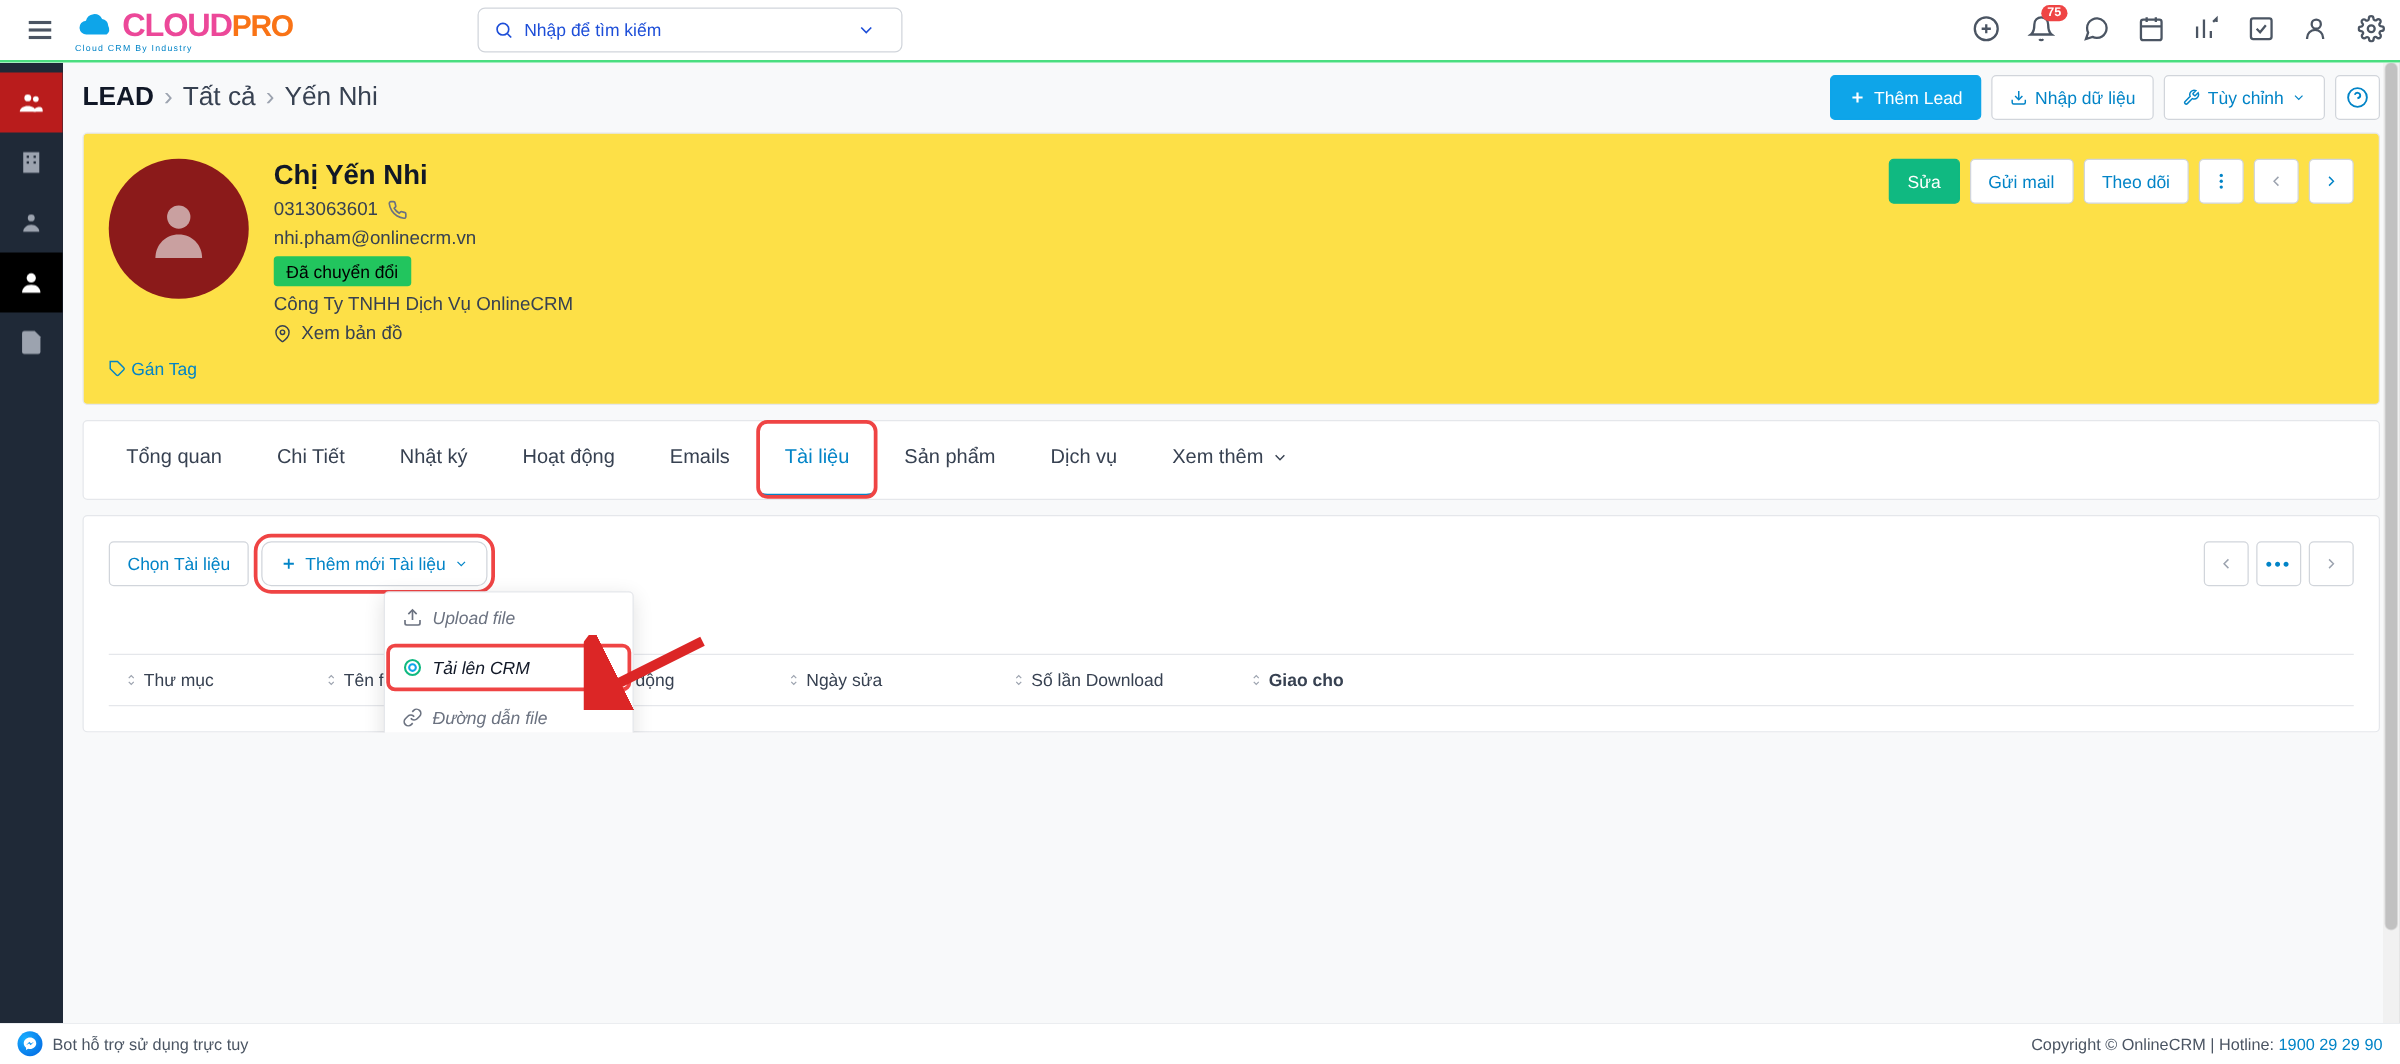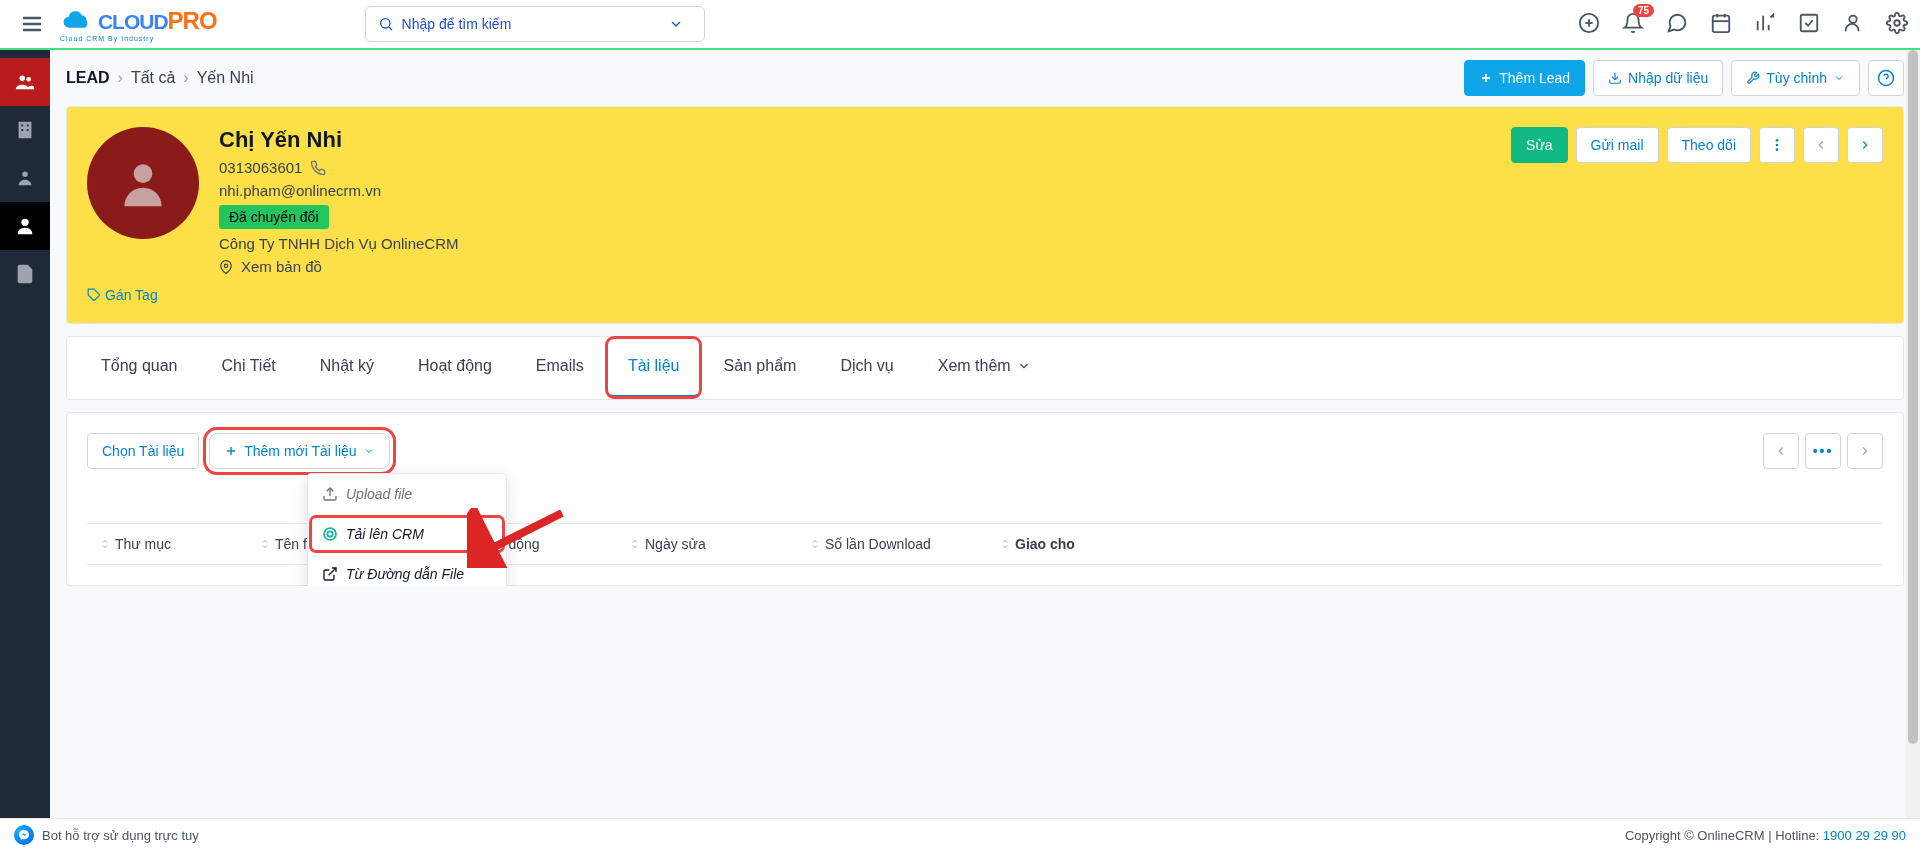--- a/index.html
+++ b/index.html
@@ -3,21 +3,21 @@
 <meta charset="utf-8">
 <style>
 * { margin: 0; padding: 0; box-sizing: border-box; }
 body { font-family: -apple-system, BlinkMacSystemFont, "Segoe UI", Arial, sans-serif; font-size: 14px; color: #333; background: #f8f9fa; overflow: hidden; }
 
 
 .top-header { height: 50px; background: #fff; border-bottom: 2px solid #4ade80; display: flex; align-items: center; padding: 0 12px; }
 .hamburger { width: 40px; height: 40px; display: flex; align-items: center; justify-content: center; cursor: pointer; margin-right: 8px; }
 .hamburger svg { width: 24px; height: 24px; }
 .logo { display: flex; align-items: center; margin-right: 48px; }
-.logo-cloud { color: #3b82f6; font-weight: 900; font-size: 21px; letter-spacing: -1px; }
+.logo-cloud { color: #ec4899; font-weight: 900; font-size: 26px; letter-spacing: -1px; }
 .logo-pro { color: #f97316; font-weight: 900; font-size: 24px; letter-spacing: -1px; }
 .logo-sub { font-size: 7px; color: #0284c7; letter-spacing: 1px; display: block; }
 .search-box { flex: 0 0 340px; height: 36px; border: 1px solid #d1d5db; border-radius: 6px; display: flex; align-items: center; padding: 0 12px; color: #1d4ed8; background: #fff; }
 .search-box svg { width: 16px; height: 16px; margin-right: 8px; }
 .search-box .chev { margin-left: auto; }
 .header-spacer { flex: 1; }
 .header-icons { display: flex; align-items: center; gap: 22px; }
 .header-icon { position: relative; cursor: pointer; color: #4b5563; }
 .header-icon svg { width: 22px; height: 22px; }
 .badge-count { position: absolute; top: -8px; right: -10px; background: #ef4444; color: #fff; font-size: 10px; padding: 1px 5px; border-radius: 8px; font-weight: 600; }
@@ -27,21 +27,21 @@
 .sidebar-item { width: 50px; height: 48px; display: flex; align-items: center; justify-content: center; color: #9ca3af; cursor: pointer; }
 .sidebar-item.active { background: #b91c1c; color: #fff; }
 .sidebar-item.selected { background: #000; color: #fff; }
 .sidebar-item svg { width: 22px; height: 22px; }
 
 
 .main { margin-left: 50px; padding: 0 16px; }
 
 
 .crumb-bar { height: 56px; display: flex; align-items: center; }
-.crumbs { display: flex; align-items: center; gap: 8px; color: #374151; font-size: 16px; }
+.crumbs { display: flex; align-items: center; gap: 8px; color: #374151; font-size: 21px; }
 .crumb-lead { font-weight: 700; color: #111827; }
 .crumb-sep { color: #9ca3af; }
 .crumb-bar .spacer { flex: 1; }
 .btn { height: 36px; padding: 0 14px; border-radius: 4px; border: 1px solid #d1d5db; background: #fff; color: #0284c7; display: inline-flex; align-items: center; gap: 6px; cursor: pointer; font-size: 14px; }
 .btn-primary { background: #0ea5e9; color: #fff; border-color: #0ea5e9; }
 .btn-green { background: #10b981; color: #fff; border-color: #10b981; }
 .btn-icon { width: 36px; justify-content: center; padding: 0; }
 .crumb-actions { display: flex; gap: 8px; align-items: center; }
 
 
@@ -396,20 +396,27 @@
           </svg>
         <span>Upload file</span>
       </div>
       <div class="dd-item enabled highlighted">
         <svg class="dd-crm-icon" viewBox="0 0 24 24">
             <circle cx="12" cy="12" r="9" fill="none" stroke="#10b981" stroke-width="2.5"></circle>
             <circle cx="12" cy="12" r="4" fill="none" stroke="#0ea5e9" stroke-width="2.5"></circle>
           </svg>
         <span>Tải lên CRM</span>
       </div>
+      <div class="dd-item">
+        <svg viewBox="0 0 24 24" fill="none" stroke="currentColor" stroke-width="2">
+            <path d="M10 13a5 5 0 0 0 7.54.54l3-3a5 5 0 0 0-7.07-7.07l-1.72 1.71"></path>
+            <path d="M14 11a5 5 0 0 0-7.54-.54l-3 3a5 5 0 0 0 7.07 7.07l1.71-1.71"></path>
+          </svg>
+        <span>Đường dẫn file</span>
+      </div>
       <div class="dd-item enabled">
         <svg viewBox="0 0 24 24" fill="none" stroke="currentColor" stroke-width="2">
             <path d="M18 13v6a2 2 0 0 1-2 2H5a2 2 0 0 1-2-2V8a2 2 0 0 1 2-2h6"></path>
             <polyline points="15 3 21 3 21 9"></polyline>
             <line x1="10" y1="14" x2="21" y2="3"></line>
           </svg>
         <span>Từ Đường dẫn File</span>
       </div>
     </div>
 

